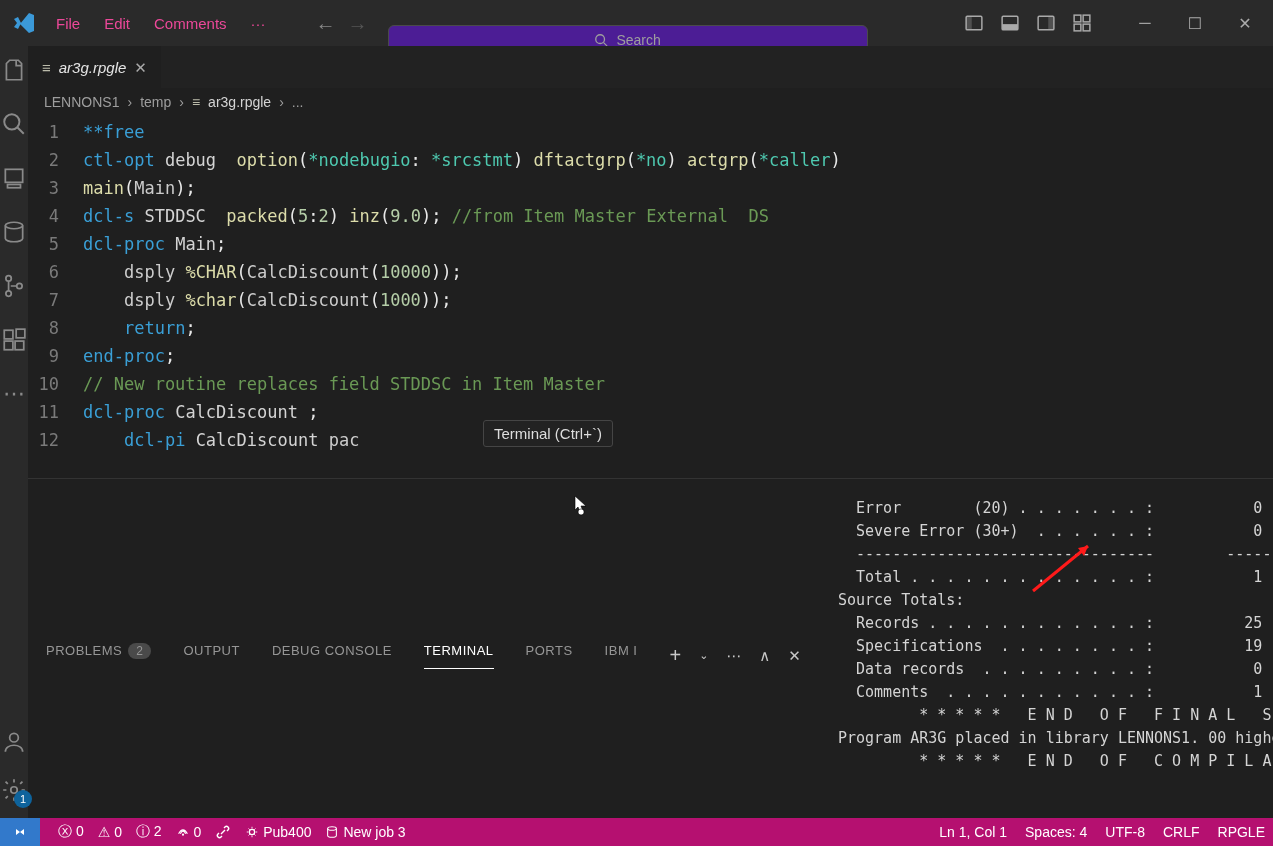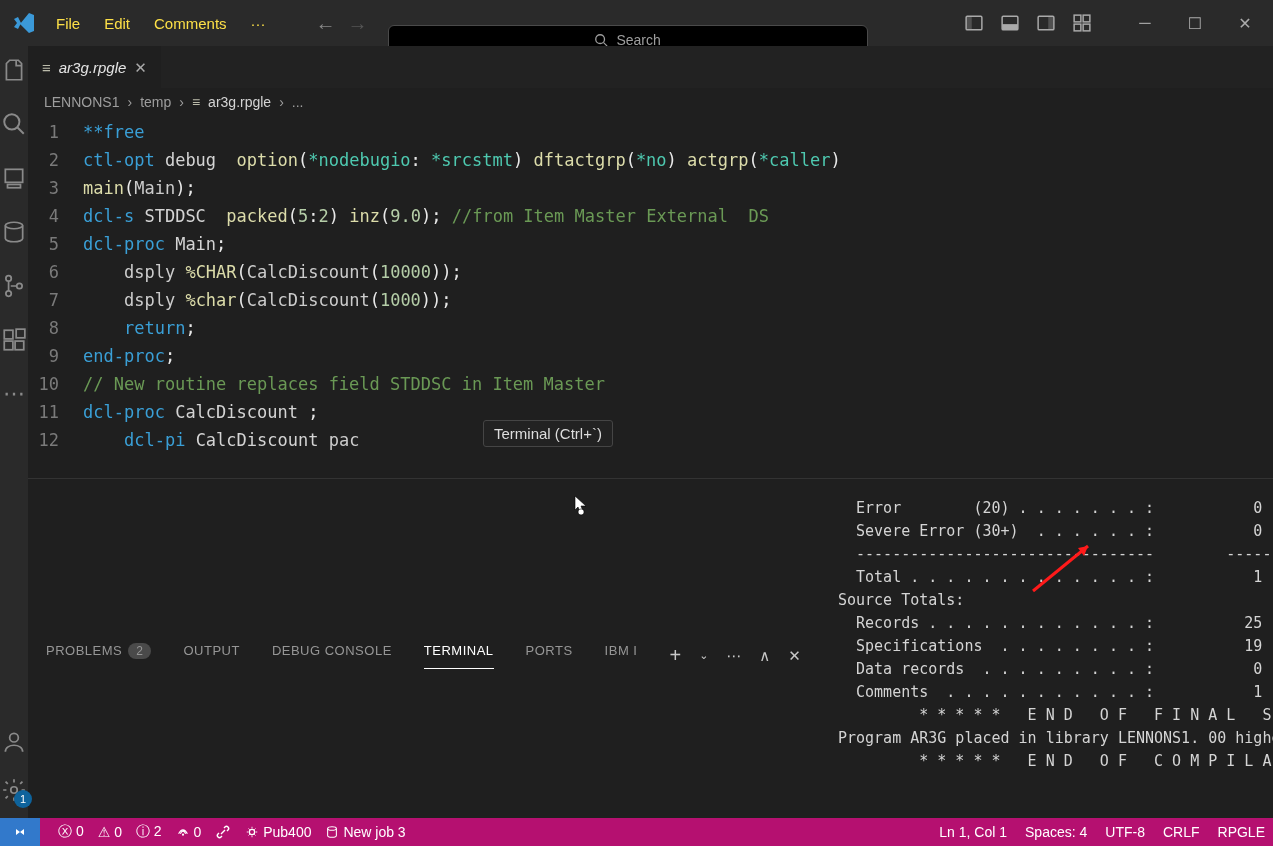--- a/index.html
+++ b/index.html
@@ -1,22 +1,22 @@
 <!DOCTYPE html>
 <html><head>
 <meta charset="utf-8">
 <style>
 * { margin: 0; padding: 0; box-sizing: border-box; }
 body { font-family: "Segoe UI", sans-serif; background: #1e1e1e; color: #cccccc; width: 1273px; height: 846px; overflow: hidden; position: relative; }
 .title-bar { height: 46px; background: #2a2a2a; display: flex; align-items: center; padding: 0 8px; }
 .title-bar .logo { width: 24px; height: 24px; margin: 0 10px 0 4px; }
 .menu { display: flex; gap: 4px; }
-.menu-item { padding: 4px 10px; color: #fde047; font-size: 15px; border-radius: 4px; cursor: pointer; }
+.menu-item { padding: 4px 10px; color: #ec4899; font-size: 15px; border-radius: 4px; cursor: pointer; }
 .nav-arrows { display: flex; gap: 12px; margin-left: 40px; margin-right: 20px; font-size: 20px; color: #8a8a8a; }
-.search-box { flex: 0 0 480px; height: 30px; background: #000000; border-radius: 6px; display: flex; align-items: center; justify-content: center; color: #9e9e9e; font-size: 14px; gap: 8px; border: 1px solid #4a4a4a; margin-top: 33px; }
+.search-box { flex: 0 0 480px; height: 30px; background: #4c1d95; border-radius: 6px; display: flex; align-items: center; justify-content: center; color: #9e9e9e; font-size: 14px; gap: 8px; border: 1px solid #4a4a4a; margin-top: 33px; }
 .title-right { margin-left: auto; display: flex; gap: 18px; align-items: center; color: #aaa; }
 .window-controls { display: flex; gap: 10px; margin-left: 16px; }
 .window-controls span { width: 40px; height: 30px; display: flex; align-items: center; justify-content: center; }
 .main { display: flex; height: calc(100% - 46px - 28px); }
 .activity-bar { width: 56px; background: #2a2a2a; display: flex; flex-direction: column; align-items: center; padding-top: 10px; gap: 26px; color: #8a8a8a; }
 .activity-bar .icon { width: 28px; height: 28px; cursor: pointer; display:flex; align-items:center; justify-content:center; }
 .activity-bottom { margin-top: auto; margin-bottom: 14px; display: flex; flex-direction: column; gap: 20px; align-items:center; position:relative; }
 .content { flex: 1; display: flex; flex-direction: column; background: #1f1f1f; }
 .tab-bar { height: 42px; display: flex; align-items: stretch; background: #222; }
 .tab { display: flex; align-items: center; gap: 8px; padding: 0 14px; background: #1f1f1f; border-top: 1px solid transparent; color: #e5e5e5; font-size: 15px; font-style: italic; }

